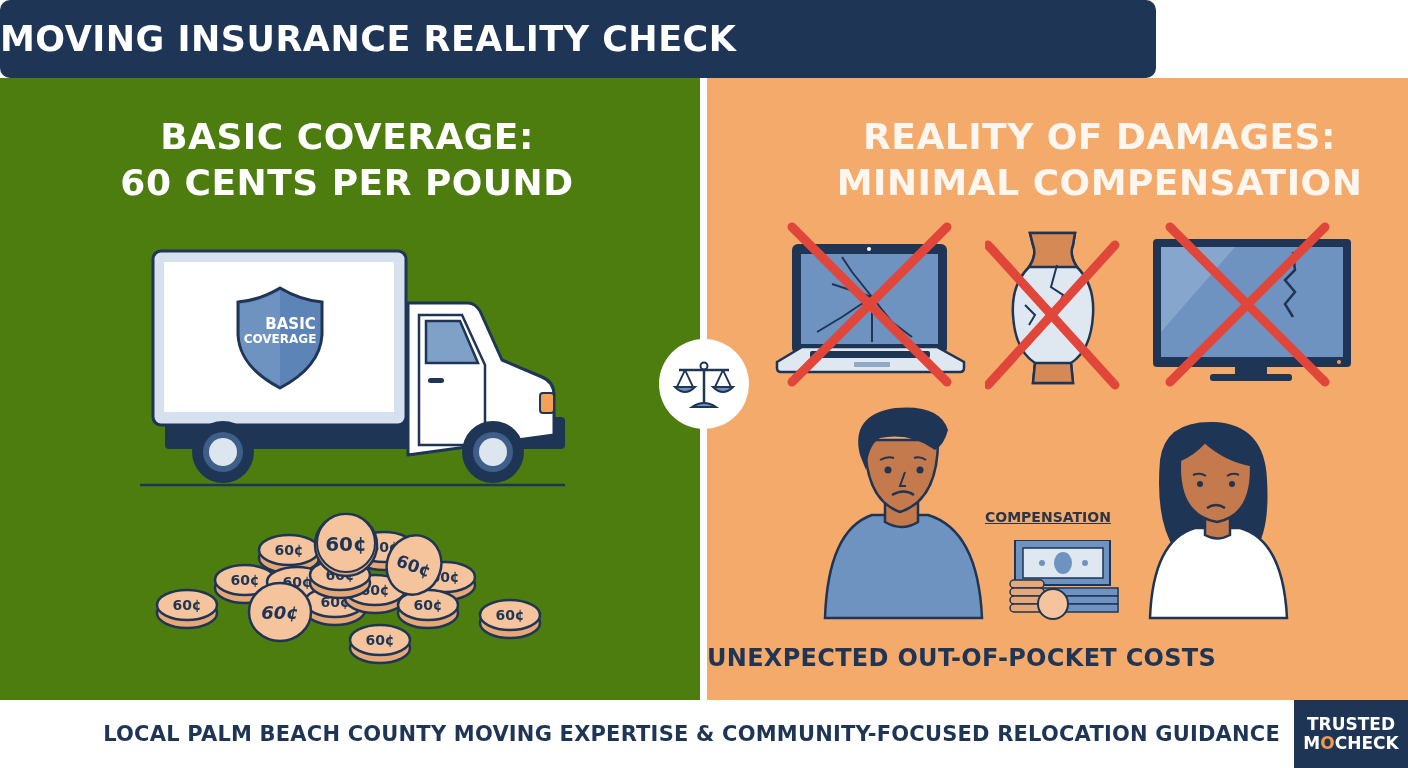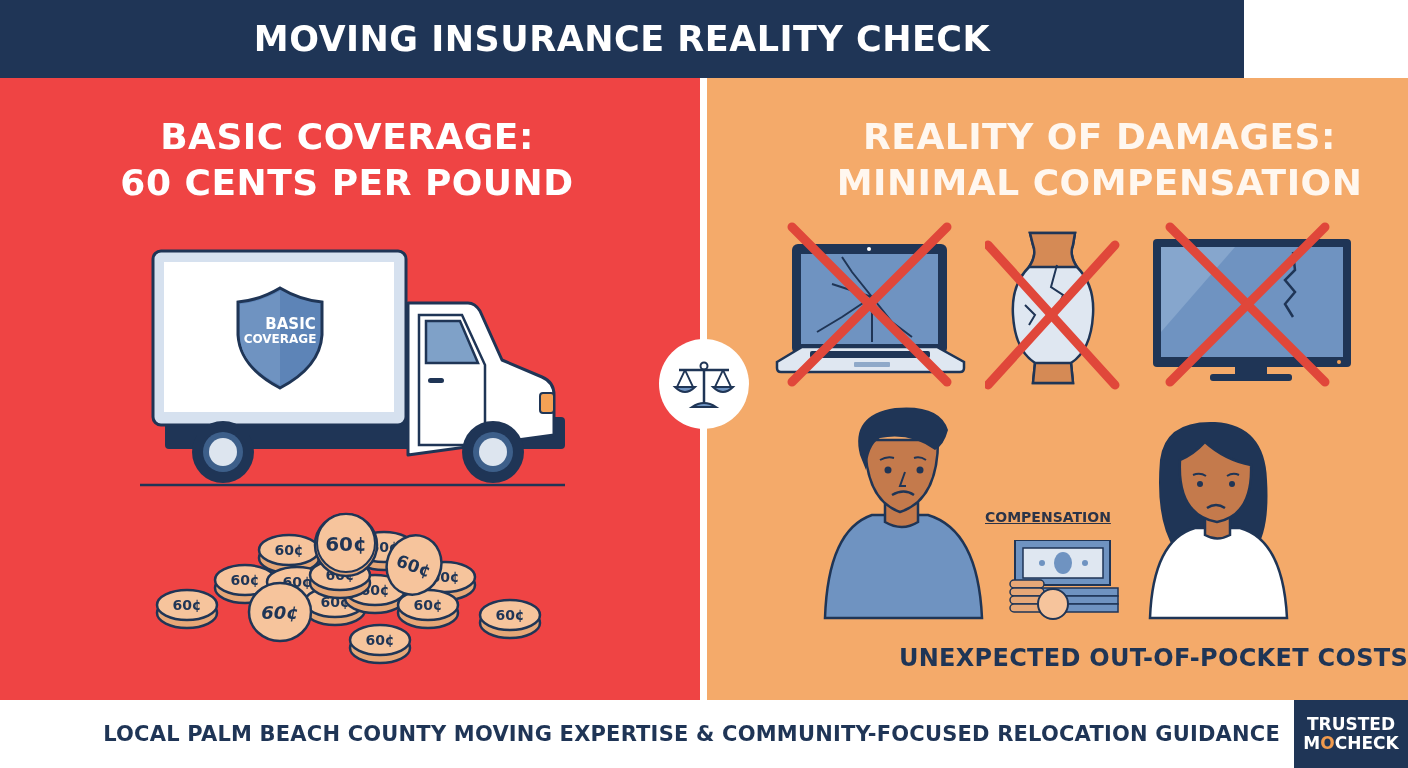--- a/index.html
+++ b/index.html
@@ -1,30 +1,30 @@
 <!DOCTYPE html>
 <html><head>
 <meta charset="utf-8">
 <style>
   * { margin: 0; padding: 0; box-sizing: border-box; }
   html, body { width: 1408px; height: 768px; overflow: hidden; background: #ffffff; }
   body { font-family: "DejaVu Sans", "Liberation Sans", sans-serif; position: relative; }
 
   .header {
-    position: absolute; left: 0; top: 0; width: 1244px; height: 78px;
-    background: #1f3556; display: flex; align-items: center; justify-content: center;
+    position: absolute; left: 0; top: 0; width: 1156px; height: 78px;
+    background: #1f3556; display: flex; align-items: center;  border-radius: 10px;
   }
   .header h1 {
     color: #ffffff; font-size: 35px; font-weight: bold; letter-spacing: 0.5px;
     font-family: "DejaVu Sans", sans-serif;
   }
 
   .panel-left {
     position: absolute; left: 0; top: 78px; width: 700px; height: 622px;
-    background: #ef4444;
+    background: #4d7c0f;
   }
   .panel-right {
     position: absolute; left: 707px; top: 78px; width: 701px; height: 622px;
     background: #f4aa6a;
   }
   .divider {
     position: absolute; left: 700px; top: 78px; width: 7px; height: 622px; background: #ffffff;
   }
 
   .panel-title {
@@ -50,21 +50,21 @@
     color: #ffffff; font-weight: bold; font-size: 17px; line-height: 19px;
   }
   .logo .o { color: #f09a4e; }
 
   .scale-circle {
     position: absolute; left: 659px; top: 339px; width: 90px; height: 90px;
     background: #ffffff; border-radius: 50%;
   }
 
   .outcome {
-    position: absolute; left: 0; width: 100%; text-align: right;
+    position: absolute; left: 0; width: 100%; text-align: left;
     color: #1f3556; font-weight: bold; font-size: 24px; letter-spacing: 0.3px;
   }
   .comp-label {
     position: absolute; color: #2b3448; font-weight: bold; font-size: 14px; text-decoration: underline;
   }
 </style>
 </head>
 <body>
 
 <div class="header">

